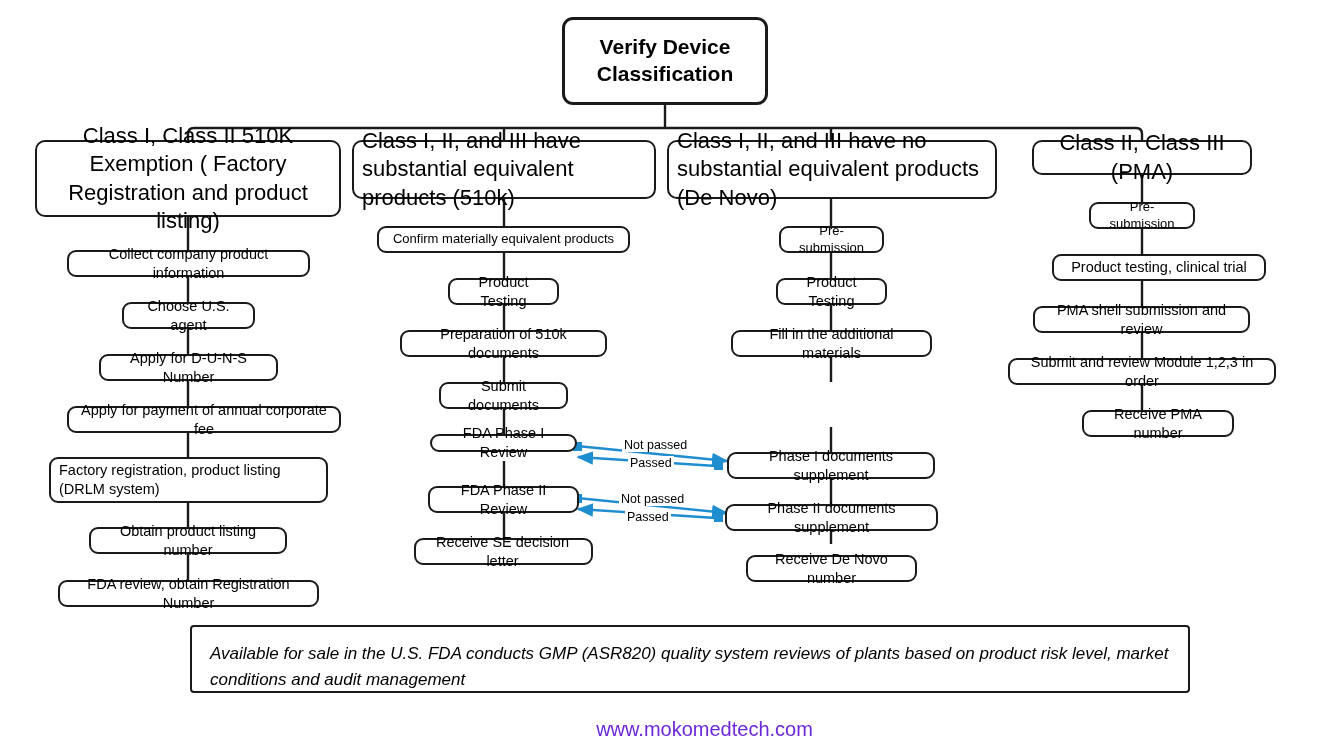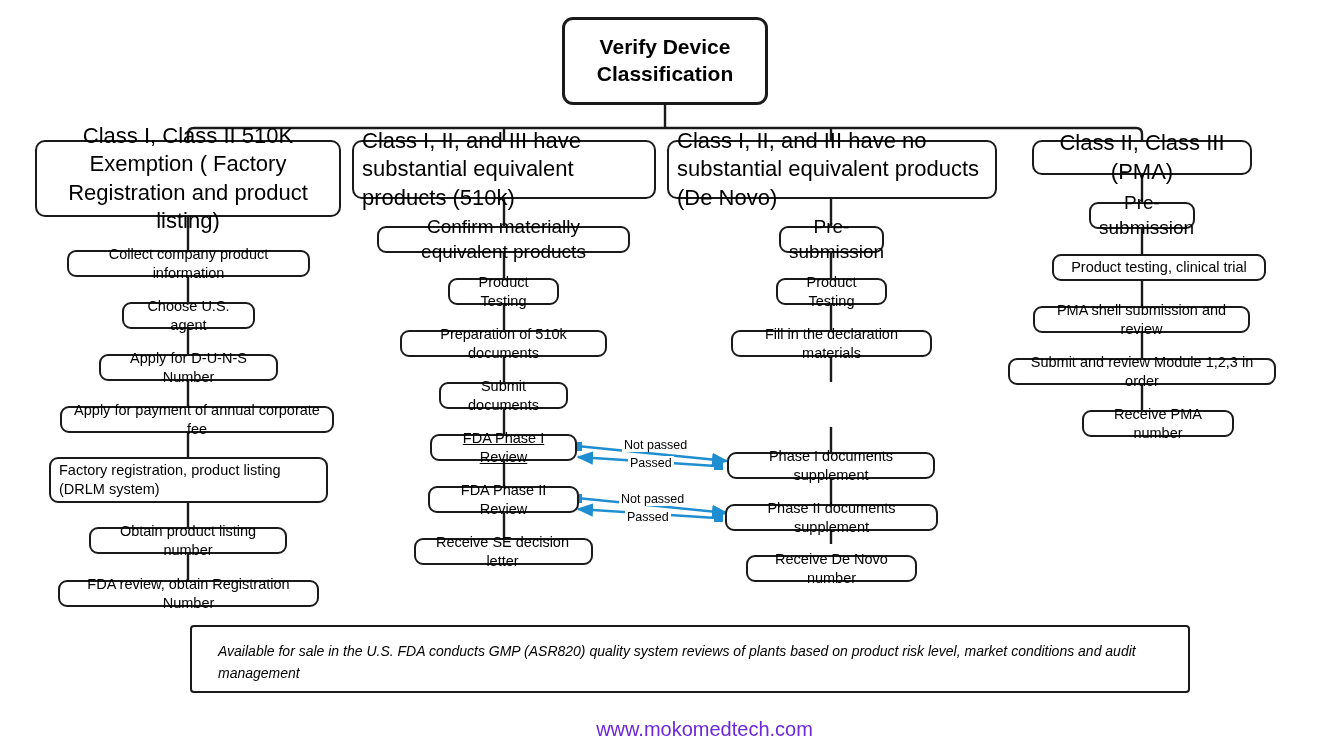--- a/index.html
+++ b/index.html
@@ -55,32 +55,32 @@
     border-radius: 11px;
   }
   .header-node {
     font-size: 22px;
     border-radius: 10px;
   }
   .step-node {
     font-size: 14.5px;
   }
   .step-node.small {
-    font-size: 19px;
+    font-size: 13px;
   }
   .note-box {
     position: absolute;
     box-sizing: border-box;
     border: 2px solid #1a1a1a;
     border-radius: 4px;
     background: #ffffff;
     font-style: italic;
-    font-size: 14px;
+    font-size: 17px;
     line-height: 1.55;
-    padding: 14px 26px;
+    padding: 14px 18px;
     z-index: 3;
   }
   .footer-text {
     position: absolute;
     font-size: 20px;
     text-align: center;
     color: #6d28d9;
     z-index: 3;
     margin-left: 38px;
   }
@@ -169,21 +169,21 @@
   </div>
   <div class="node step-node" style="left:67px; top:250px; width:243px; height:27px;">
     <span>Collect company product information</span>
   </div>
   <div class="node step-node" style="left:122px; top:302px; width:133px; height:27px;">
     <span>Choose U.S. agent</span>
   </div>
   <div class="node step-node" style="left:99px; top:354px; width:179px; height:27px;">
     <span>Apply for D-U-N-S Number</span>
   </div>
-  <div class="node step-node" style="left:60px; top:406px; width:274px; height:27px;">
+  <div class="node step-node" style="left:67px; top:406px; width:274px; height:27px;">
     <span>Apply for payment of annual corporate fee</span>
   </div>
   <div class="node step-node left-align" style="left:49px; top:457px; width:279px; height:46px;">
     <span>Factory registration, product listing (DRLM system)</span>
   </div>
   <div class="node step-node" style="left:89px; top:527px; width:198px; height:27px;">
     <span>Obtain product listing number</span>
   </div>
   <div class="node step-node" style="left:58px; top:580px; width:261px; height:27px;">
     <span>FDA review, obtain Registration Number</span>
@@ -197,41 +197,41 @@
   </div>
   <div class="node step-node" style="left:448px; top:278px; width:111px; height:27px;">
     <span>Product Testing</span>
   </div>
   <div class="node step-node" style="left:400px; top:330px; width:207px; height:27px;">
     <span>Preparation of 510k documents</span>
   </div>
   <div class="node step-node" style="left:439px; top:382px; width:129px; height:27px;">
     <span>Submit documents</span>
   </div>
-  <div class="node step-node" style="left:430px; top:434px; width:147px; height:27px;text-decoration:underline;">
+  <div class="node step-node" style="left:430px; top:434px; width:147px; height:18px;">
     <span>FDA Phase I Review</span>
   </div>
   <div class="node step-node" style="left:428px; top:486px; width:151px; height:27px;">
     <span>FDA Phase II Review</span>
   </div>
   <div class="node step-node" style="left:414px; top:538px; width:179px; height:27px;padding-left:6px;">
     <span>Receive SE decision letter</span>
   </div>
 
   <div class="node header-node left-align" style="left:667px; top:140px; width:330px; height:59px;">
     <span>Class I, II, and III have no substantial equivalent products (De Novo)</span>
   </div>
   <div class="node step-node small" style="left:779px; top:226px; width:105px; height:27px;">
     <span>Pre-submission</span>
   </div>
   <div class="node step-node" style="left:776px; top:278px; width:111px; height:27px;">
     <span>Product Testing</span>
   </div>
   <div class="node step-node" style="left:731px; top:330px; width:201px; height:27px;">
-    <span>Fill in the declaration materials</span>
+    <span>Fill in the additional materials</span>
   </div>
   <div class="node step-node" style="left:727px; top:452px; width:208px; height:27px;">
     <span>Phase I documents supplement</span>
   </div>
   <div class="node step-node" style="left:725px; top:504px; width:213px; height:27px;">
     <span>Phase II documents supplement</span>
   </div>
   <div class="node step-node" style="left:746px; top:555px; width:171px; height:27px;">
     <span>Receive De Novo number</span>
   </div>

